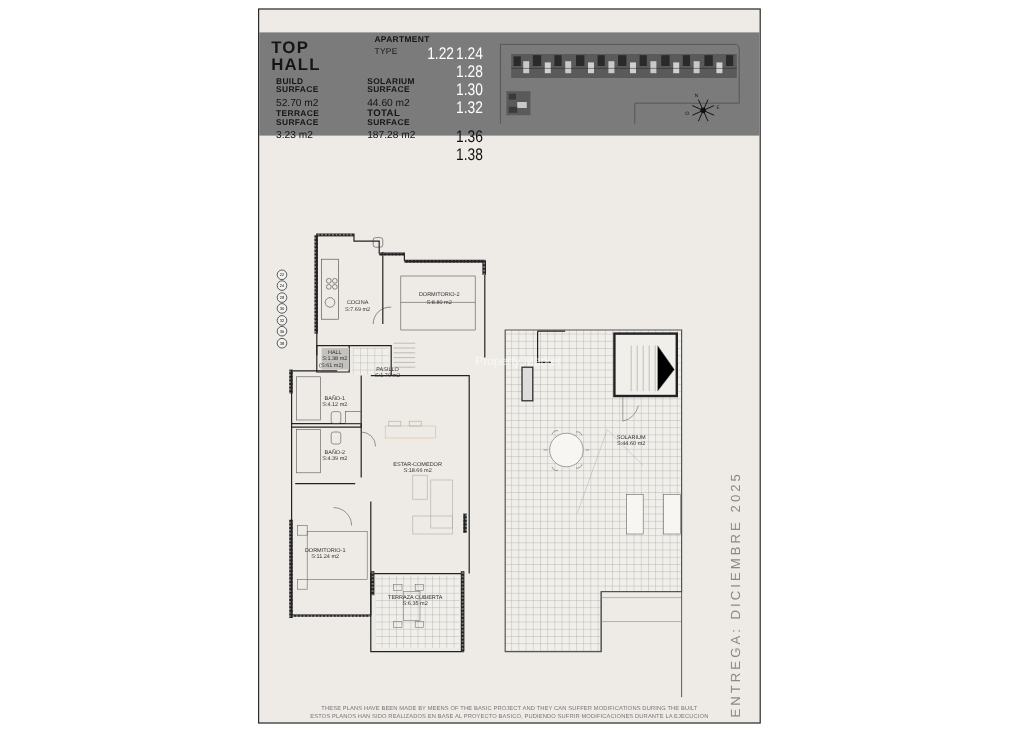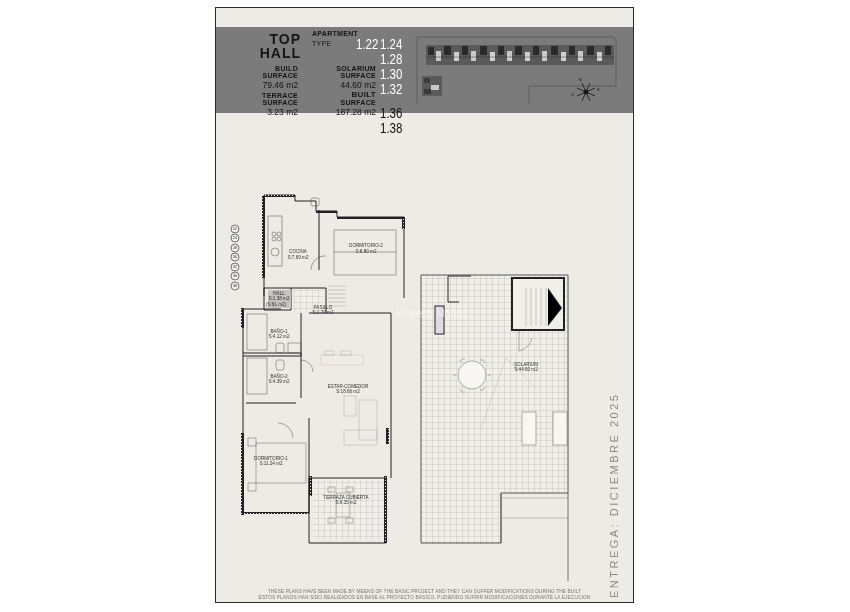--- a/index.html
+++ b/index.html
@@ -1,32 +1,32 @@
 <!DOCTYPE html>
 <html><head>
 <meta charset="utf-8">
 <style>
   html, body { margin:0; padding:0; }
   body { width:850px; height:612px; background:#ffffff; position:relative; overflow:hidden;
          font-family:"Liberation Sans", sans-serif; }
   .sheet { position:absolute; left:215px; top:7px; width:419px; height:596px;
            background:#eeebe6; border:1px solid #2b2b2b; box-sizing:border-box; }
   .band { position:absolute; left:0; top:19px; width:417px; height:86px; background:#7b7b7b; }
-  .hdr { position:absolute; color:#151515; text-align:right; font-weight:bold; line-height:1; }
+  .hdr { position:absolute; color:#151515; text-align:left; font-weight:bold; line-height:1; }
   .top-floor { left:10px; top:5px; width:75px; font-size:14px; letter-spacing:1px; }
   .lbl { font-size:7px; letter-spacing:0.3px; }
   .val { font-size:8.5px; font-weight:normal; }
   .types { position:absolute; font-family:"Liberation Sans Narrow","Liberation Sans", sans-serif;
            font-size:14px; line-height:15px; color:#fff; transform:scaleX(0.82); transform-origin:left top; }
   .types.dark { color:#111; }
   .siteplan { position:absolute; left:198px; top:6px; width:210px; height:70px; }
   .plan { position:absolute; left:0; top:0; }
   .watermark { position:absolute; left:120px; top:270px; font-size:30px; color:rgba(255,255,255,0.55);
                letter-spacing:1px; font-family:"Liberation Sans", sans-serif; }
-  .watermark2 { position:absolute; left:180px; top:300px; font-size:10px; color:rgba(255,255,255,0.6); }
+  .watermark2 { position:absolute; left:180px; top:288px; font-size:10px; color:rgba(255,255,255,0.6); }
   .entrega { position:absolute; left:392px; top:590px; transform:rotate(-90deg); transform-origin:left top;
              font-size:11px; letter-spacing:2.5px; color:#8a8a8a; white-space:nowrap; }
   .disclaimer { position:absolute; left:0; width:417px; text-align:center; font-size:4.8px;
                 color:#777; letter-spacing:0.1px; white-space:nowrap; }
   .room-lbl { font-family:"Liberation Sans", sans-serif; font-size:4.6px; fill:#333; text-anchor:middle; }
 </style>
 </head>
 <body>
 
 <div class="sheet">
@@ -37,34 +37,34 @@
       <div>HALL</div>
     </div>
     <div class="hdr lbl" style="left:96px;top:3px;width:75px;text-align:left;">
       <div>APARTMENT</div>
       <div style="margin-top:3px;font-weight:normal;">TYPE</div>
     </div>
 
     <div class="hdr" style="left:14px;top:38px;width:68px;">
       <div class="lbl">BUILD</div>
       <div class="lbl">SURFACE</div>
-      <div class="val" style="margin-top:2px;">79.46 m2</div>
+      <div class="val" style="margin-top:2px;">52.70 m2</div>
     </div>
     <div class="hdr" style="left:90px;top:38px;width:70px;">
       <div class="lbl">SOLARIUM</div>
       <div class="lbl">SURFACE</div>
       <div class="val" style="margin-top:2px;">44.60 m2</div>
     </div>
     <div class="hdr" style="left:14px;top:65px;width:68px;">
       <div class="lbl">TERRACE</div>
       <div class="lbl">SURFACE</div>
       <div class="val" style="margin-top:2px;">3.23 m2</div>
     </div>
     <div class="hdr" style="left:90px;top:64px;width:70px;">
-      <div class="lbl" style="font-size:8px;">BUILT</div>
+      <div class="lbl" style="font-size:8px;">TOTAL</div>
       <div class="lbl">SURFACE</div>
       <div class="val" style="margin-top:2px;">187.28 m2</div>
     </div>
 
     <div class="types" style="left:140px;top:10px;">1.22</div>
     <div class="types" style="left:164px;top:10px;">
       <div>1.24</div>
       <div>1.28</div>
       <div>1.30</div>
       <div>1.32</div>

